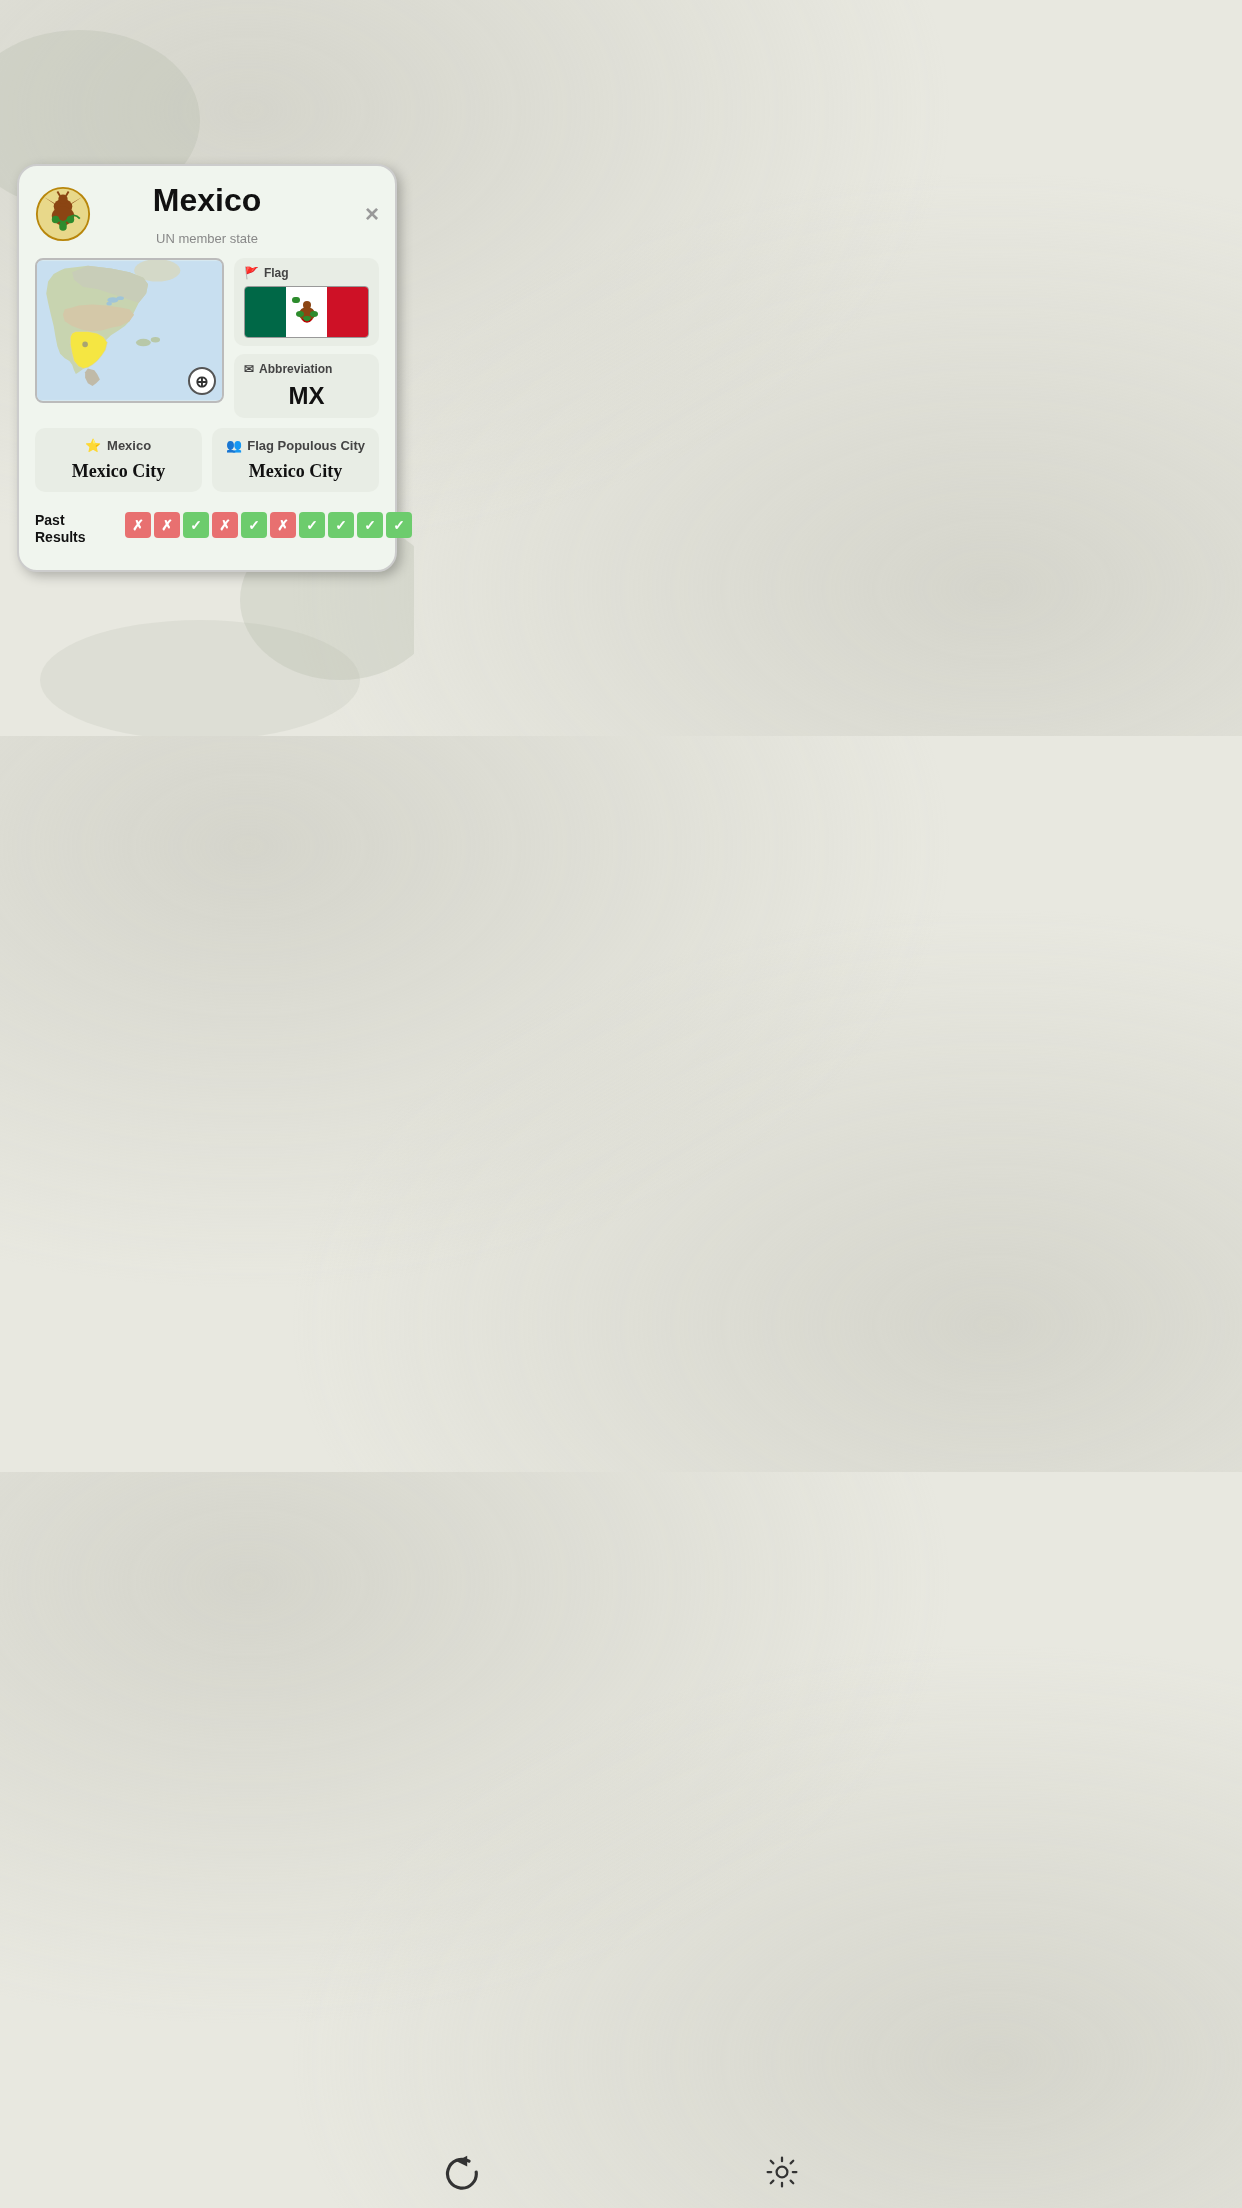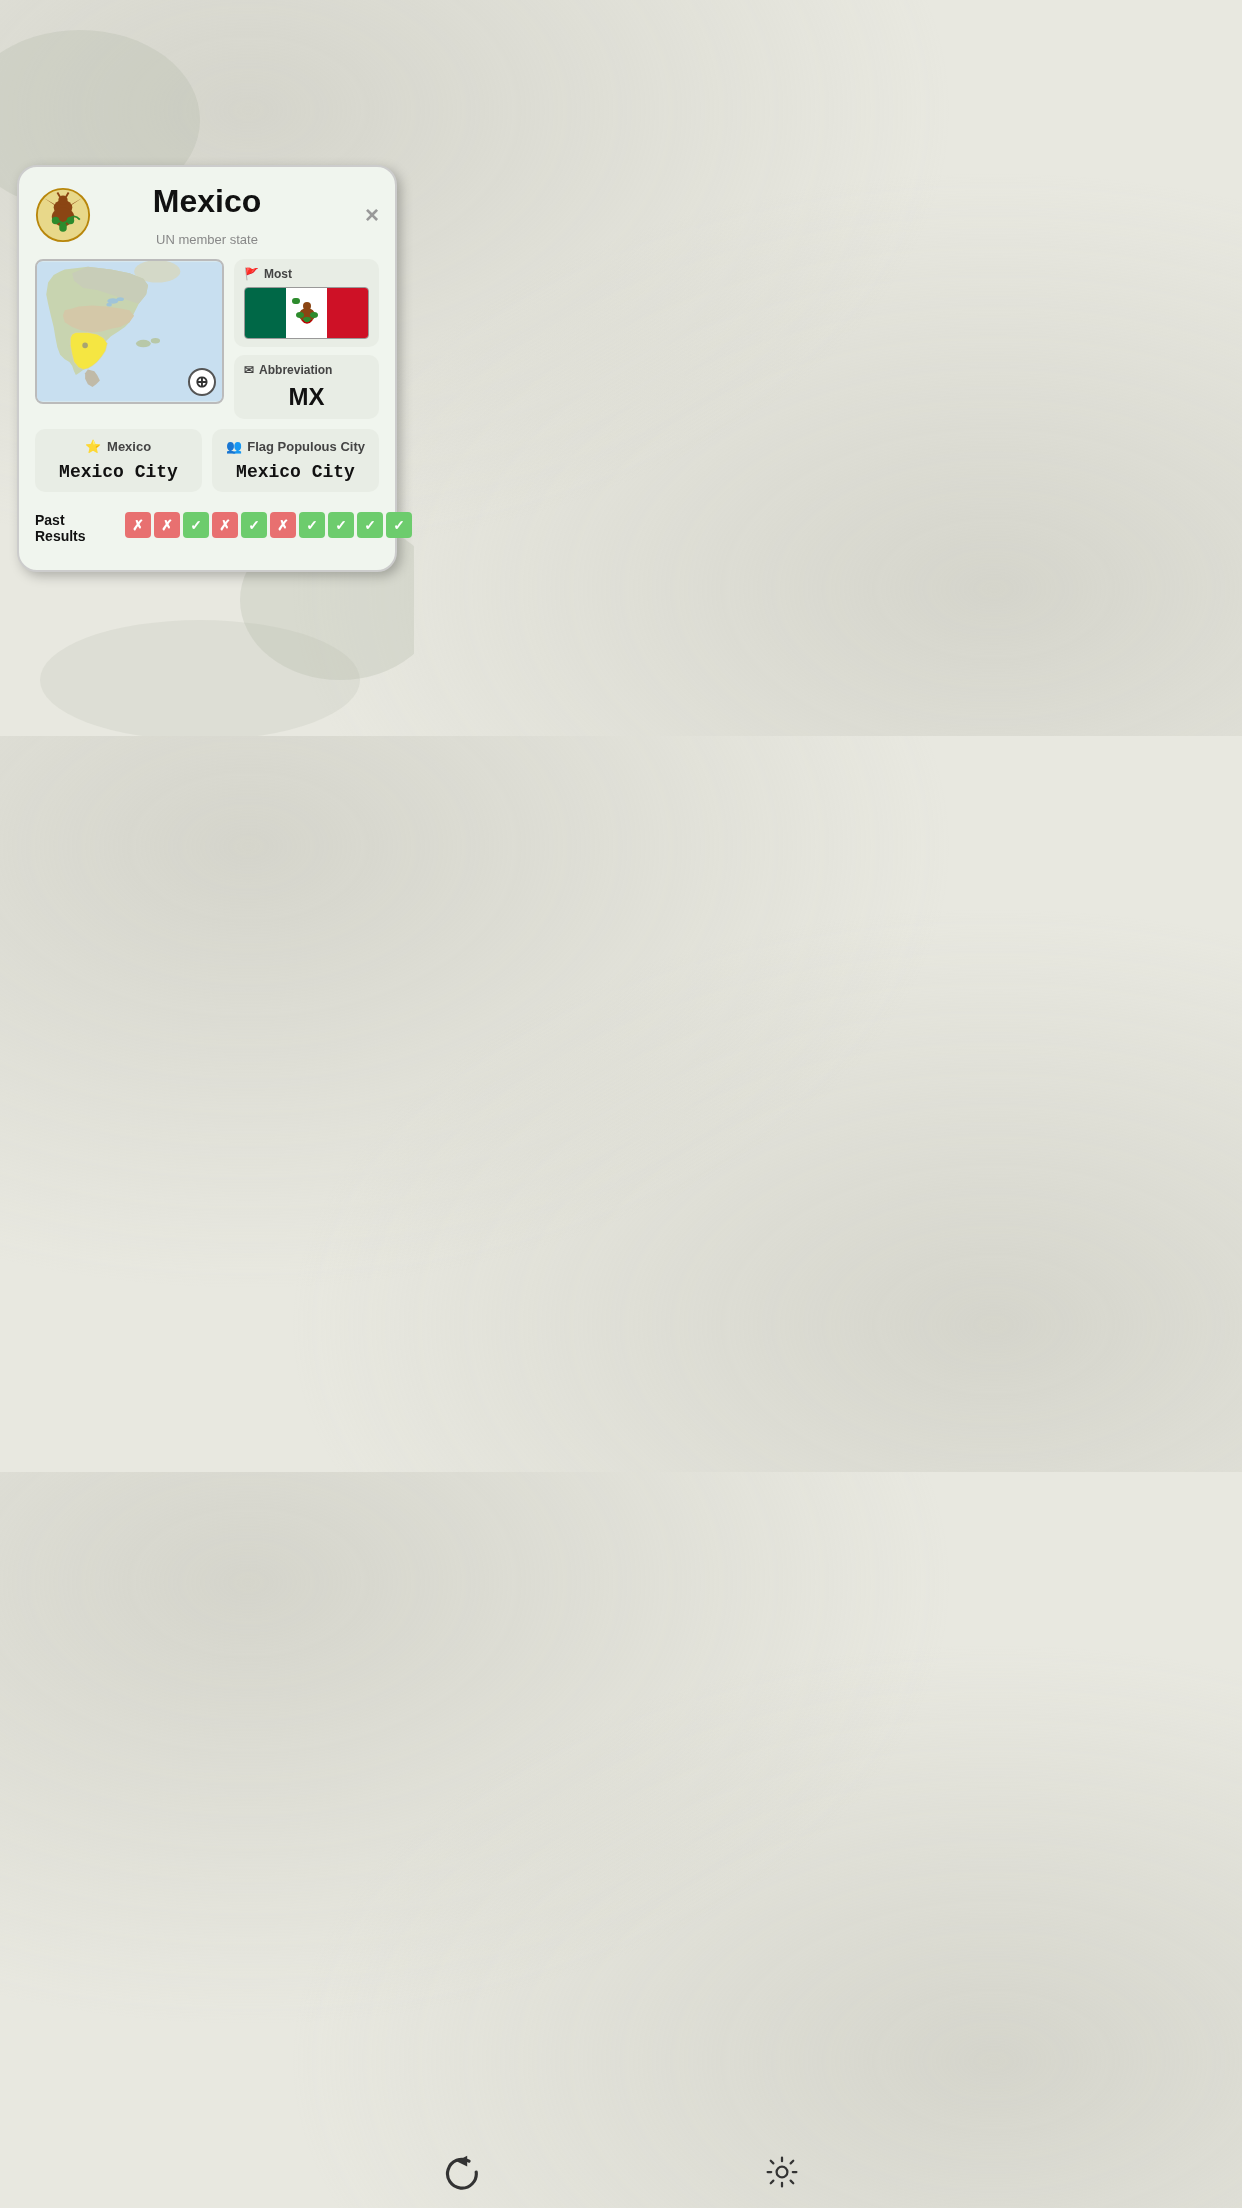--- a/index.html
+++ b/index.html
@@ -204,21 +204,21 @@
       align-items: center;
       justify-content: center;
       gap: 5px;
       margin-bottom: 8px;
     }
 
     .info-card-value {
       font-size: 18px;
       font-weight: 900;
       color: #111;
-      font-family: Liberation Mono, monospace;
+      font-family: Liberation Serif, serif;
     }
 
     .past-results {
       display: flex;
       gap: 10px;
       padding: 6px 0;
     }
 
     .past-results-label {
       font-size: 14px;
@@ -362,21 +362,21 @@
       </svg>
 
       <div class="zoom-btn">⊕</div>
     </div>
 
     <div class="right-panels">
 
       <div class="panel">
         <div class="panel-label">
           <span>🚩</span>
-          <span>Most</span>
+          <span>Flag</span>
         </div>
         <div class="flag-container">
           <div class="flag-stripe" style="background:#006847;"></div>
           <div class="flag-center">
 
             <svg width="30" height="30" viewBox="0 0 30 30" xmlns="http://www.w3.org/2000/svg">
               <circle cx="15" cy="15" r="14" fill="white"></circle>
               <circle cx="15" cy="8" r="4" fill="#8B4513"></circle>
               <ellipse cx="15" cy="17" rx="8" ry="7" fill="#8B4513"></ellipse>
               <rect cx="11" cy="19" width="8" height="6" rx="3" fill="#2d8b2d"></rect>

